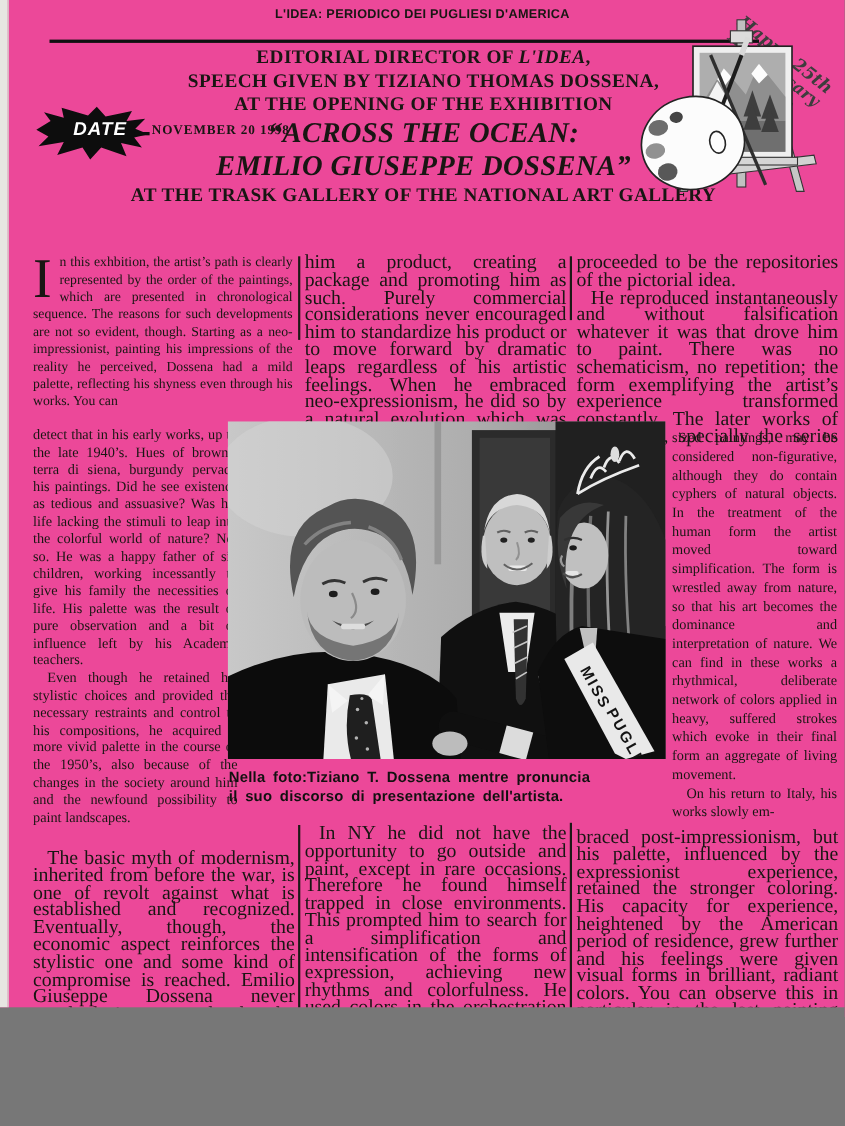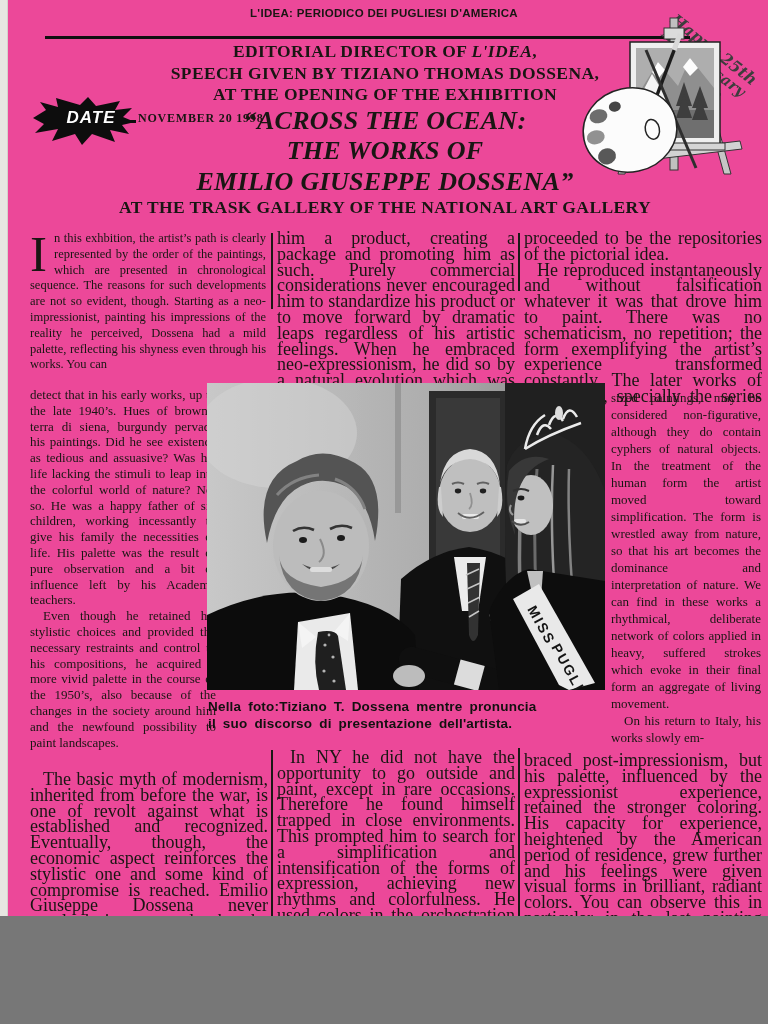--- a/index.html
+++ b/index.html
@@ -64,21 +64,20 @@
   <div class="scan-left-line"></div>
 
   <div class="kicker">L'IDEA: PERIODICO DEI PUGLIESI D'AMERICA</div>
   <div class="header-rule"></div>
 
   <div class="header-block">
     <div class="h-line"><span>EDITORIAL DIRECTOR OF </span><span style="font-style:italic">L'IDEA</span><span>,</span></div>
     <div class="h-line">SPEECH GIVEN BY TIZIANO THOMAS DOSSENA,</div>
     <div class="h-line">AT THE OPENING OF THE EXHIBITION</div>
     <div class="h-title">“ACROSS THE OCEAN:</div>
-    <div class="h-title">THE WORKS OF</div>
     <div class="h-title">EMILIO GIUSEPPE DOSSENA”</div>
     <div class="h-line">AT THE TRASK GALLERY OF THE NATIONAL ART GALLERY</div>
   </div>
 
   <div class="date-stamp">
     <svg class="stamp-svg" width="108" height="52" viewBox="0 0 108 52">
       <path fill="#0d0d0d" d="M3,22 L16,14 L10,6 L28,11 L26,2 L50,9 L58,1 L66,10 L90,5 L85,14 L102,12 L93,21 L105,26 L92,29 L99,38 L80,34 L85,46 L62,38 L52,49 L45,38 L22,45 L28,33 L5,37 L14,28 Z"></path>
     </svg>
     <div class="stamp-label">DATE</div>
     <div class="stamp-dash"></div>

